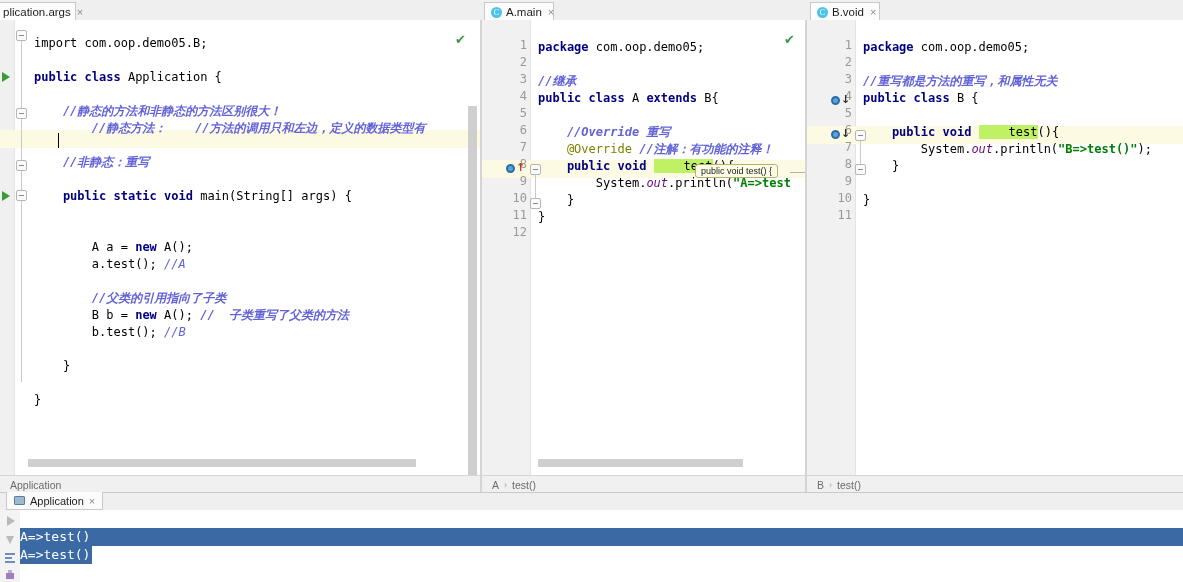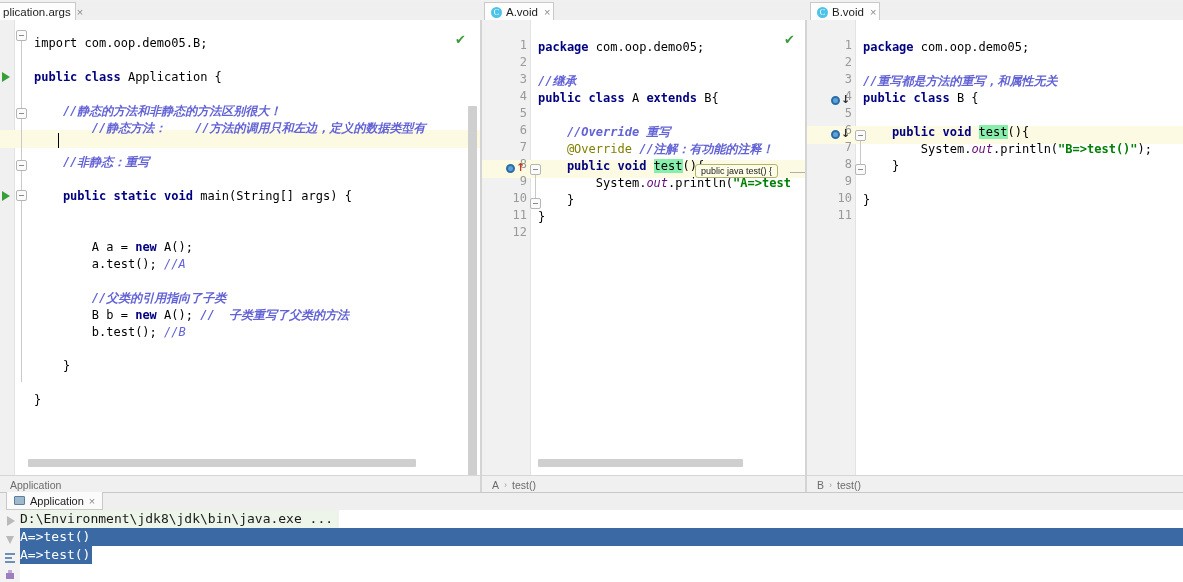--- a/index.html
+++ b/index.html
@@ -34,21 +34,21 @@
   .code{position:absolute;font-family:"DejaVu Sans Mono","Liberation Mono",monospace;
         font-size:12px;white-space:pre;line-height:18px;}
   .hl-line{position:absolute;background:#fcfae3;left:0;right:0;height:18px;}
   .kw{color:#000080;font-weight:bold;}
   .cmt{color:#6262d6;font-style:italic;}
   .cmtb{color:#6262d6;font-style:italic;font-weight:bold;}
   .str{color:#008000;font-weight:bold;}
   .fld{color:#660e7a;font-style:italic;}
   .anno{color:#808000;}
   .ident{color:#000;}
-  .mark{background:#86efac;}
+  .mark{background:#bef264;padding-left:30px;}
   .caret{position:absolute;width:1px;background:#000;height:15px;}
 
   
   .runarrow{position:absolute;width:0;height:0;border-left:8px solid #389e38;
         border-top:5px solid transparent;border-bottom:5px solid transparent;}
   .fold{position:absolute;width:11px;height:11px;border:1px solid #b5b5b5;
         background:#fbfbfb;border-radius:2px;box-sizing:border-box;}
   .fold:after{content:"";position:absolute;left:2px;right:2px;top:4px;
         height:1px;background:#8a8a8a;}
   .foldline{position:absolute;width:1px;background:#c9c9c9;}
@@ -105,21 +105,21 @@
 
     <div class="tabfill" style="left:0;width:1183px;"></div>
 
     <div class="tab" style="left:-4px;width:66px;">
       <span>plication.args</span>
       <span class="x">×</span>
     </div>
 
     <div class="tab" style="left:484px;width:56px;">
       <span class="cicon">C</span>
-      <span>A.void</span>
+      <span>A.main</span>
       <span class="x">×</span>
     </div>
 
     <div class="tab" style="left:810px;width:56px;">
       <span class="cicon">C</span>
       <span>B.void</span>
       <span class="x">×</span>
     </div>
   </div>
 
@@ -176,21 +176,21 @@
     <div class="arrw" style="left:34px;top:143px;color:#c0392b;">↑</div>
 
     <div class="foldline" style="left:53px;top:150px;height:30px;"></div>
     <div class="fold" style="left:48px;top:144px;"></div>
     <div class="fold" style="left:48px;top:178px;"></div>
 
     <div class="check" style="right:10px;top:12px;">✔</div>
 
     <div class="code" id="pane2-code" style="left:56px;top:18px;"><div style="height: 17px;"><span class="kw">package </span><span class="ident">com.oop.demo05;</span></div><div style="height: 17px;">&nbsp;</div><div style="height: 17px;"><span class="cmtb">//继承</span></div><div style="height: 17px;"><span class="kw">public class </span><span class="ident">A </span><span class="kw">extends </span><span class="ident">B{</span></div><div style="height: 17px;">&nbsp;</div><div style="height: 17px;"><span class="cmtb">    //Override 重写</span></div><div style="height: 17px;"><span class="anno">    @Override </span><span class="cmtb">//注解：有功能的注释！</span></div><div style="height: 17px;"><span class="kw">    public void </span><span class="mark">test</span><span class="ident">(){</span></div><div style="height: 17px;"><span class="ident">        System.</span><span class="fld">out</span><span class="ident">.println(</span><span class="str">"A=&gt;test</span></div><div style="height: 17px;"><span class="ident">    }</span></div><div style="height: 17px;"><span class="ident">}</span></div><div style="height: 17px;">&nbsp;</div></div>
 
-    <div class="tooltip" style="left:213px;top:144px;">public java test() {</div>
+    <div class="tooltip" style="left:213px;top:144px;">public void test() {</div>
     <div class="tt-tail" style="left:308px;top:152px;width:16px;"></div>
 
     <div class="hscroll" style="left:56px;width:205px;bottom:8px;"></div>
   </div>
 
   <svg style="position:absolute;left:806px;top:146px;" width="14" height="18">
     <polygon points="0,0 0,13 3.4,10 6,15.5 8.4,14.4 5.8,9.2 10,9" fill="#fff" stroke="#202020" stroke-width="1"></polygon>
   </svg>
 
   <div class="crumbbar" style="left:482px;top:475px;width:323px;">
@@ -260,21 +260,20 @@
         <rect x="2" y="7" width="7" height="2" fill="#6f8fb8"></rect>
         <rect x="2" y="11" width="10" height="2" fill="#6f8fb8"></rect>
       </svg>
       <svg class="tb-ico" style="top:58px;" viewBox="0 0 14 14">
         <rect x="3" y="5" width="8" height="6" fill="#9b7fbf"></rect>
         <rect x="5" y="2" width="4" height="3" fill="#c0a8d8"></rect>
       </svg>
     </div>
 
     <div class="console">
-      <div class="cline cmdline" style="top:0px;left:0;padding-right:6px;">D:\Environment\jdk8\jdk\bin\java.exe ...</div>
 
       <div class="selrow" style="top:18px;left:0;right:0;height:18px;"></div>
       <div class="cline seltext" style="top:18px;left:0;">A=&gt;test()</div>
 
       <div class="selrow" style="top:36px;left:0;width:72px;height:18px;"></div>
       <div class="cline seltext" style="top:36px;left:0;">A=&gt;test()</div>
     </div>
   </div>
 
 </div>

